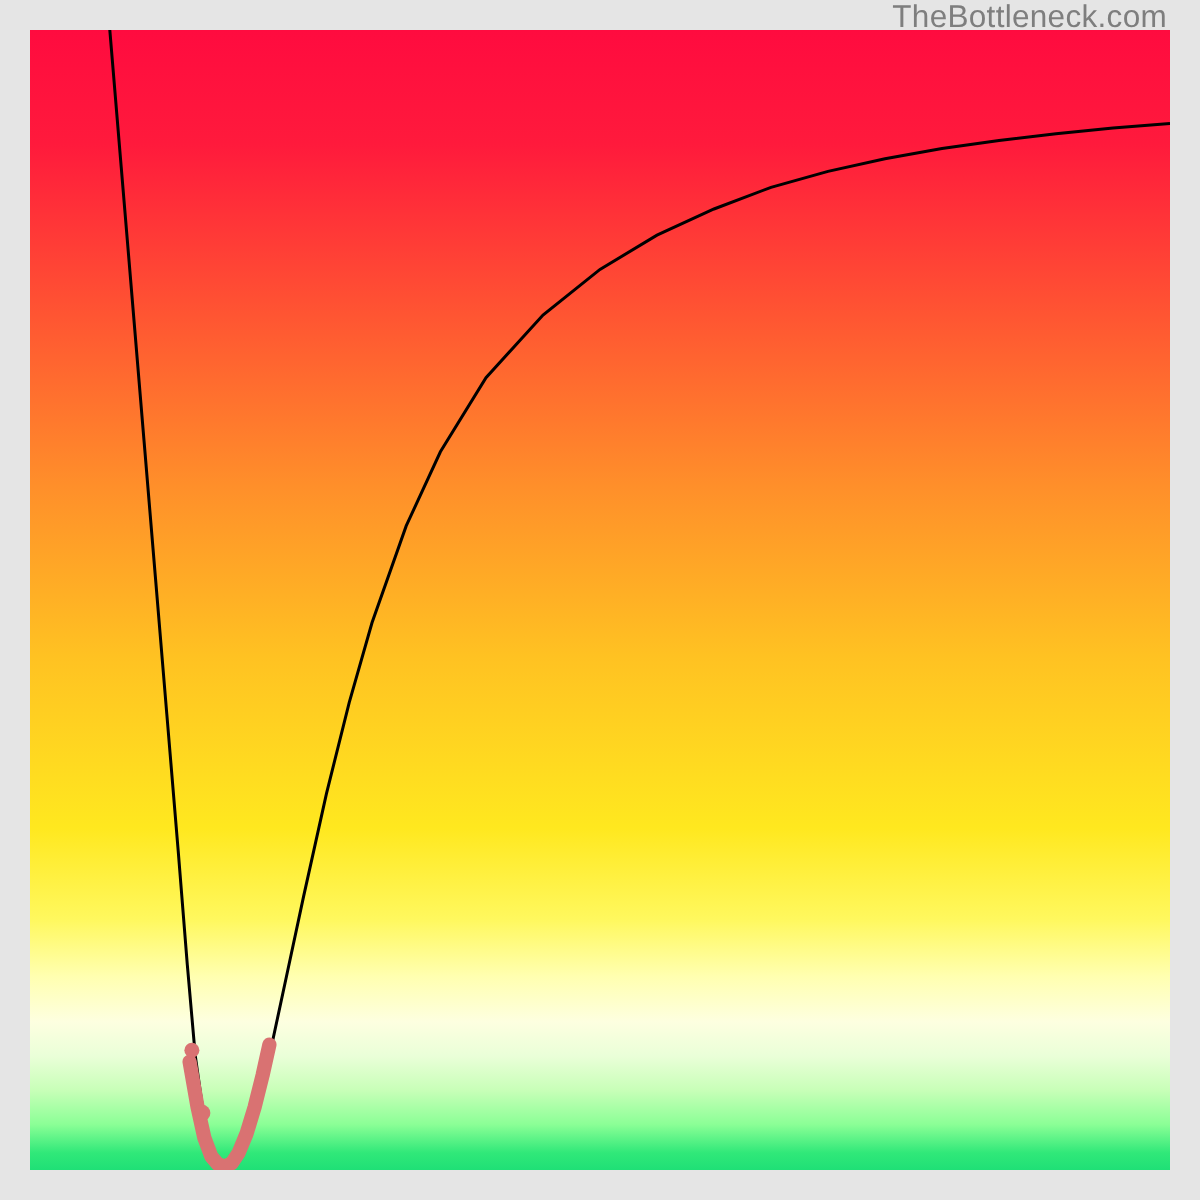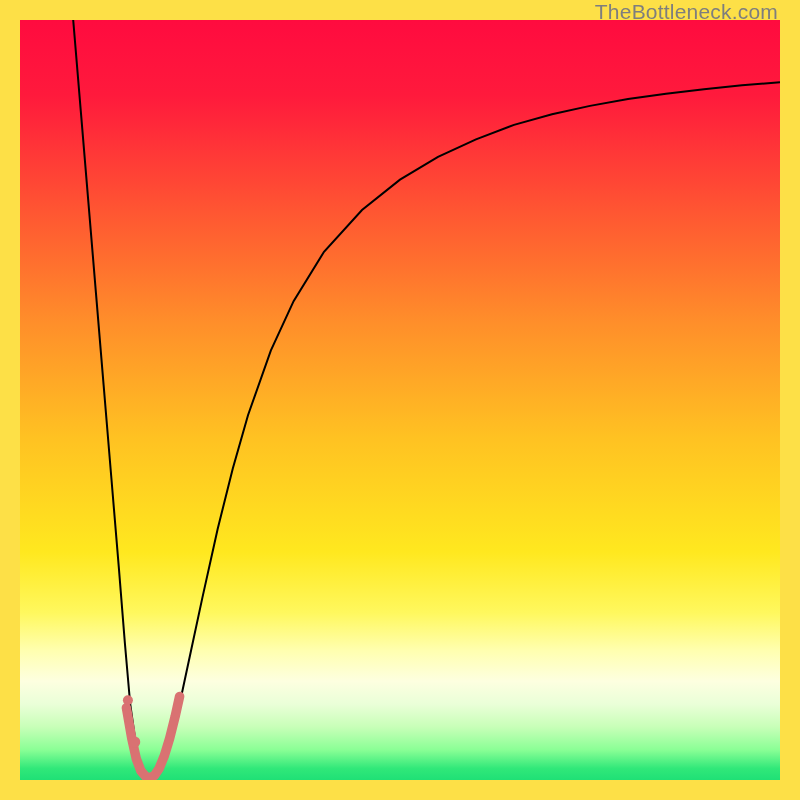--- a/index.html
+++ b/index.html
@@ -10,21 +10,21 @@
     background: #000;
     overflow: hidden;
     font-family: Arial, Helvetica, sans-serif;
   }
   .frame {
     position: absolute;
     left: 0;
     top: 0;
     width: 800px;
     height: 800px;
-    background: #fde047;
+    background: #e5e5e5;
   }
   .plot-area {
     position: absolute;
     left: 20px;
     top: 20px;
     width: 760px;
     height: 760px;
     overflow: hidden;
   }
   .gradient-bg {

